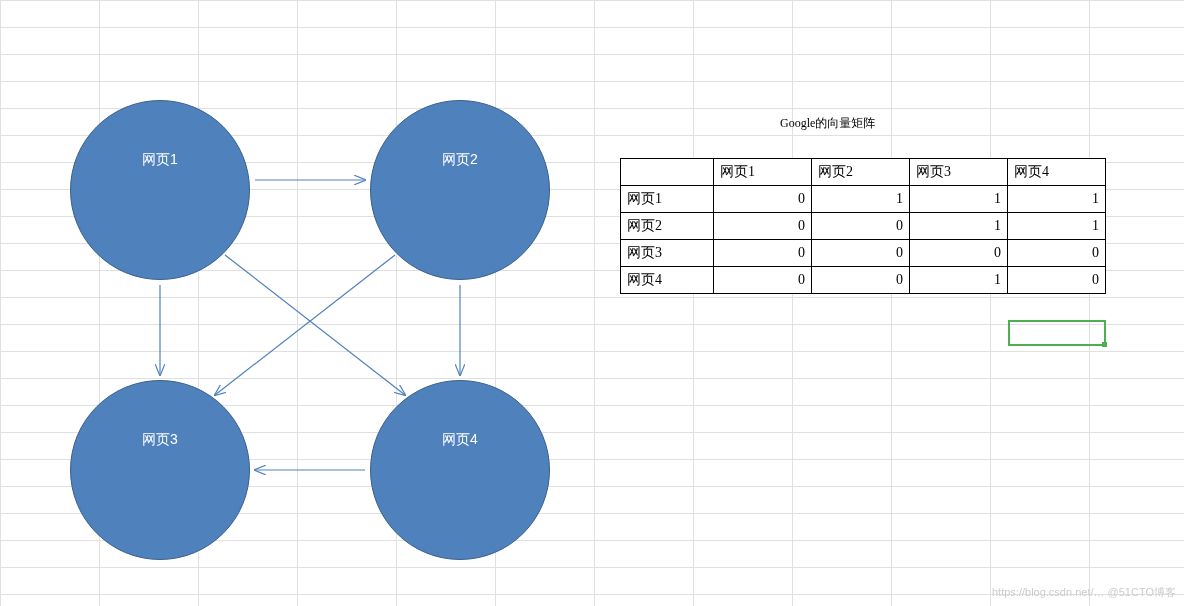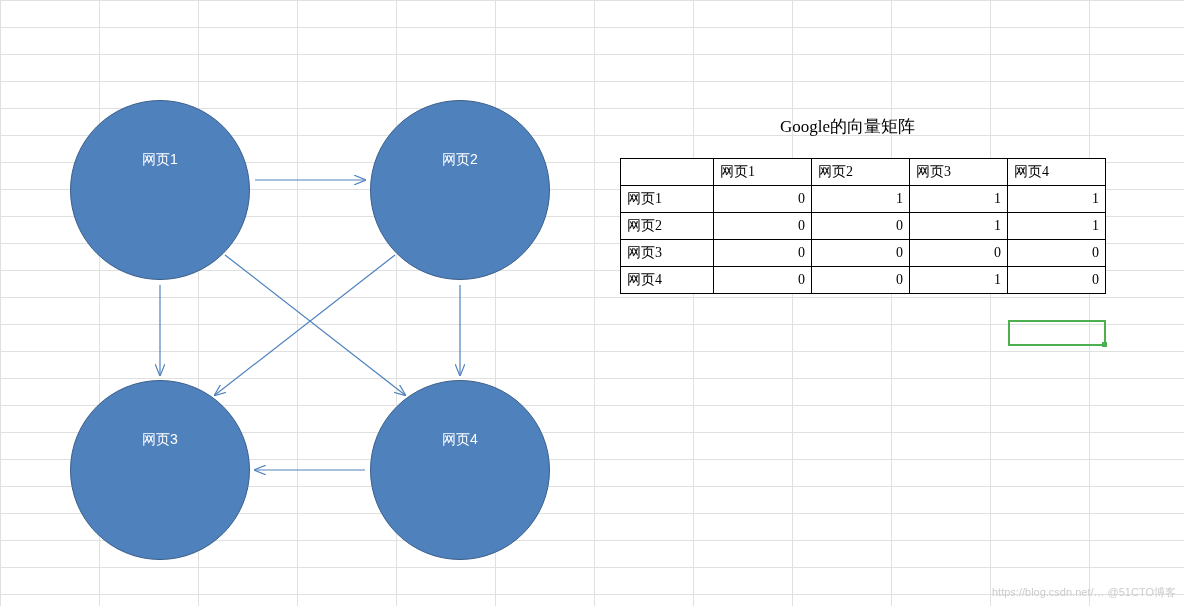--- a/index.html
+++ b/index.html
@@ -43,21 +43,21 @@
     position: absolute;
     inset: 0;
     z-index: 1;
     pointer-events: none;
   }
   
   .tbl-title {
     position: absolute;
     left: 780px;
     top: 115px;
-    font-size: 17px;
+    font-size: 12px;
     z-index: 3;
   }
   table.matrix {
     position: absolute;
     left: 620px;
     top: 158px;
     border-collapse: collapse;
     z-index: 3;
     background: #fff;
     font-size: 14px;

